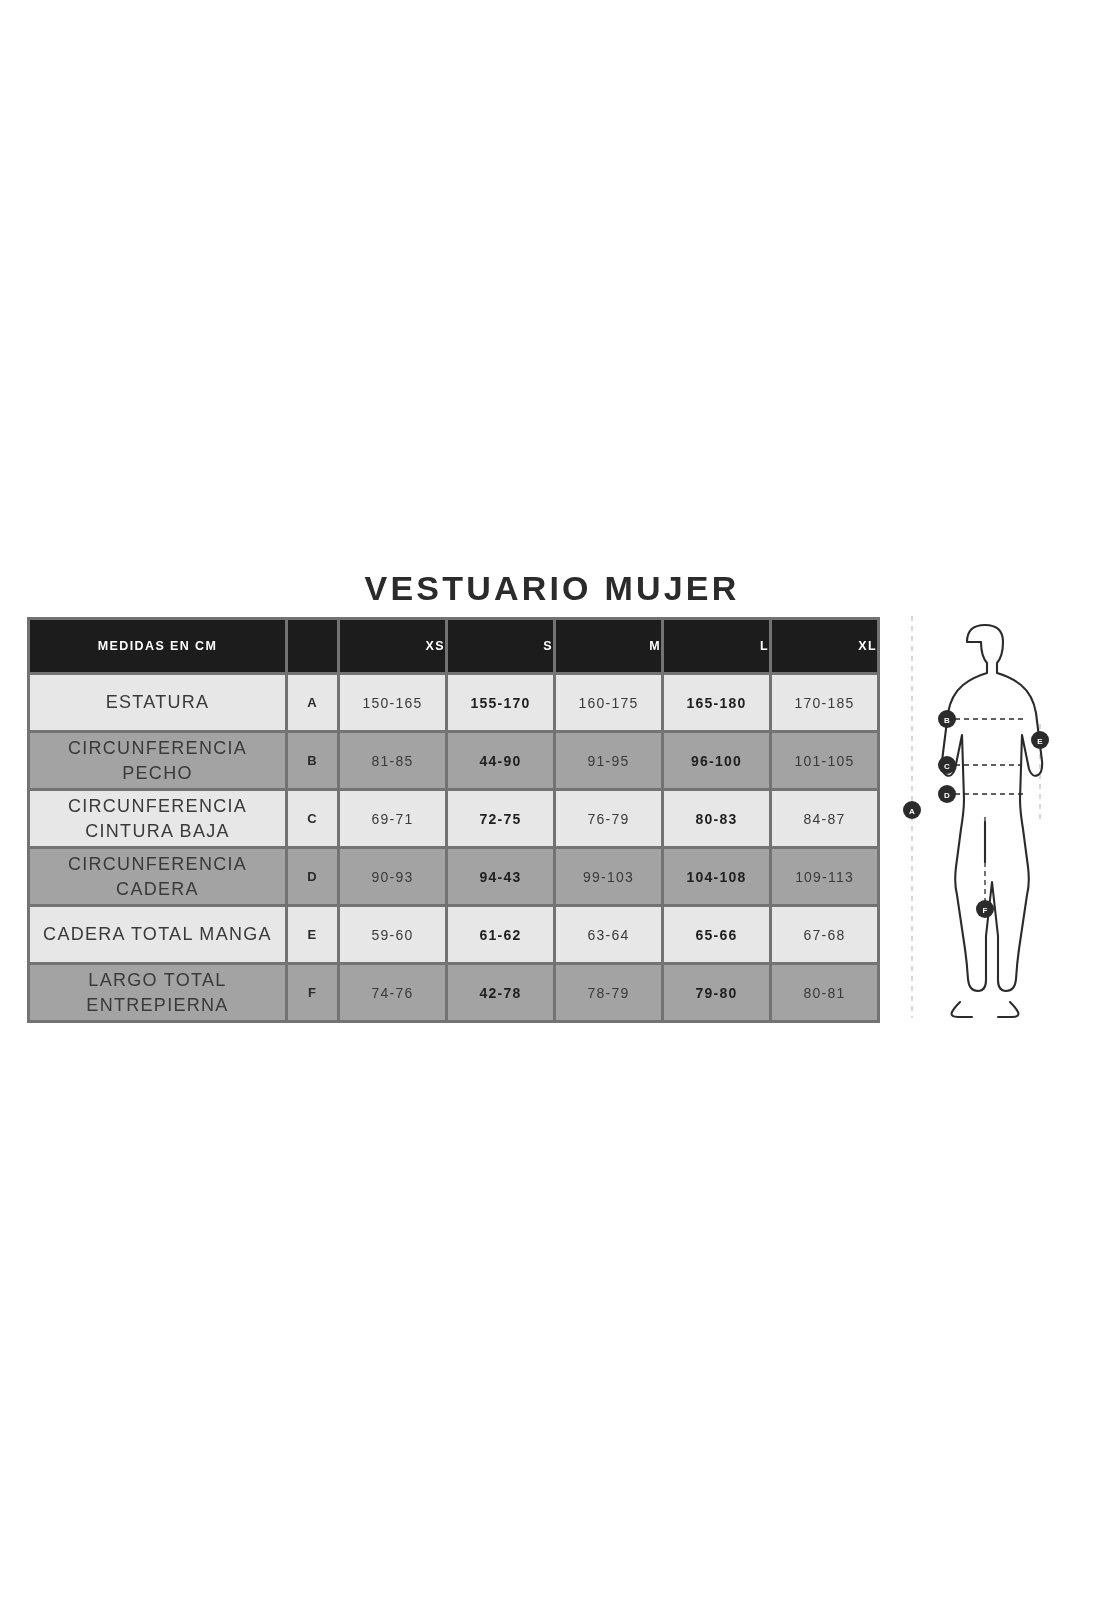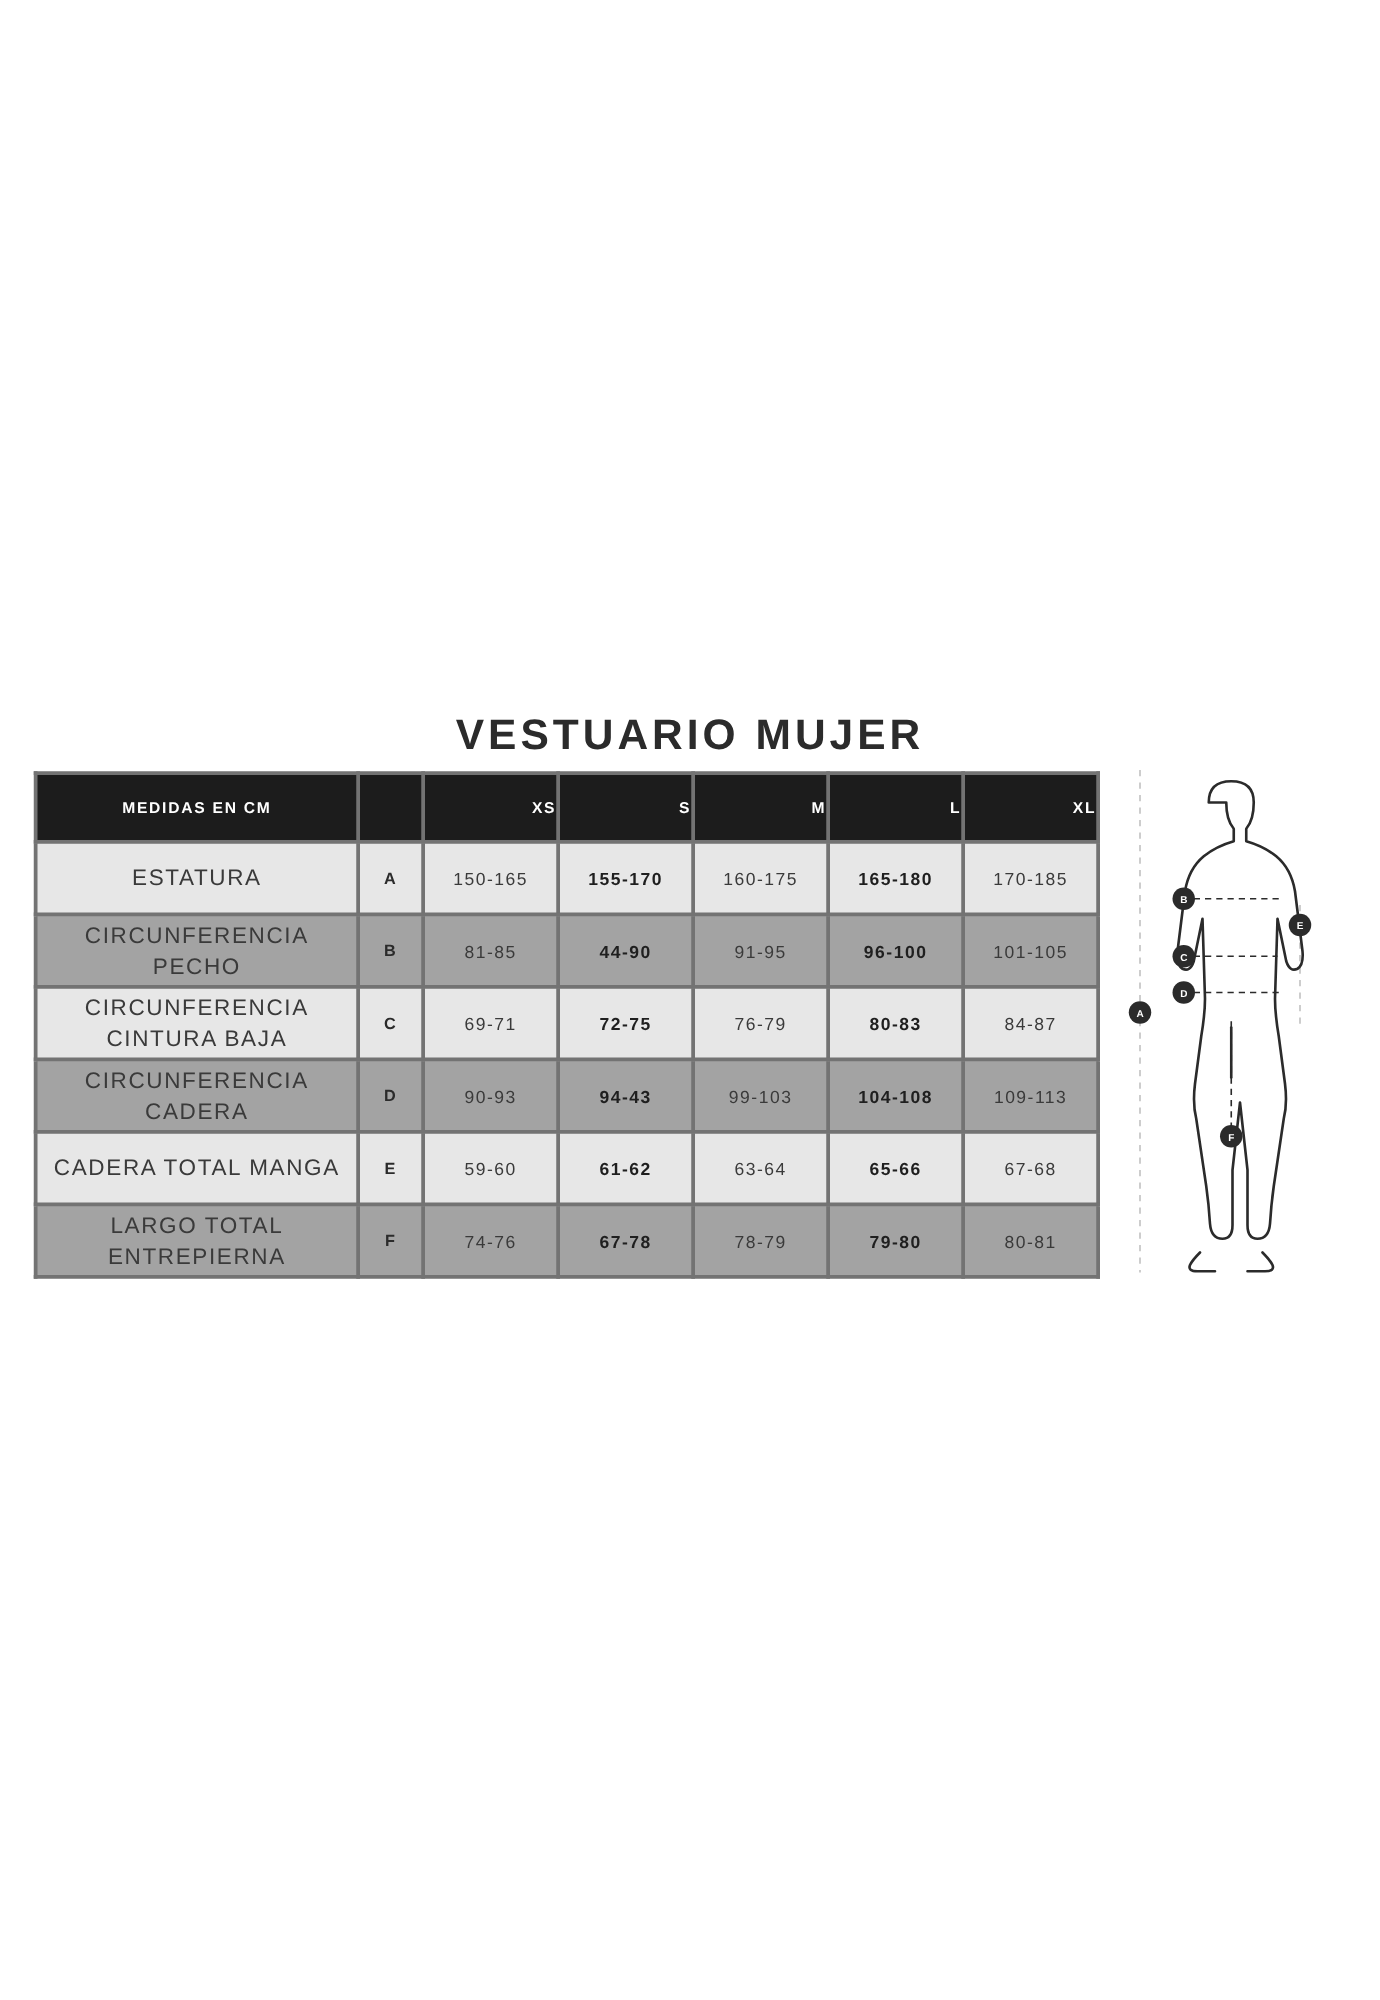--- a/index.html
+++ b/index.html
@@ -195,21 +195,21 @@
           <td class="val-bold">61-62</td>
           <td>63-64</td>
           <td class="val-bold">65-66</td>
           <td>67-68</td>
         </tr>
 
         <tr class="row-even">
           <td class="label-cell">LARGO TOTAL ENTREPIERNA</td>
           <td class="key-cell">F</td>
           <td>74-76</td>
-          <td class="val-bold">67-78</td>
+          <td class="val-bold">42-78</td>
           <td>78-79</td>
           <td class="val-bold">79-80</td>
           <td>80-81</td>
         </tr>
 
       </tbody>
     </table>
   </div>
 
   <div id="figure">

